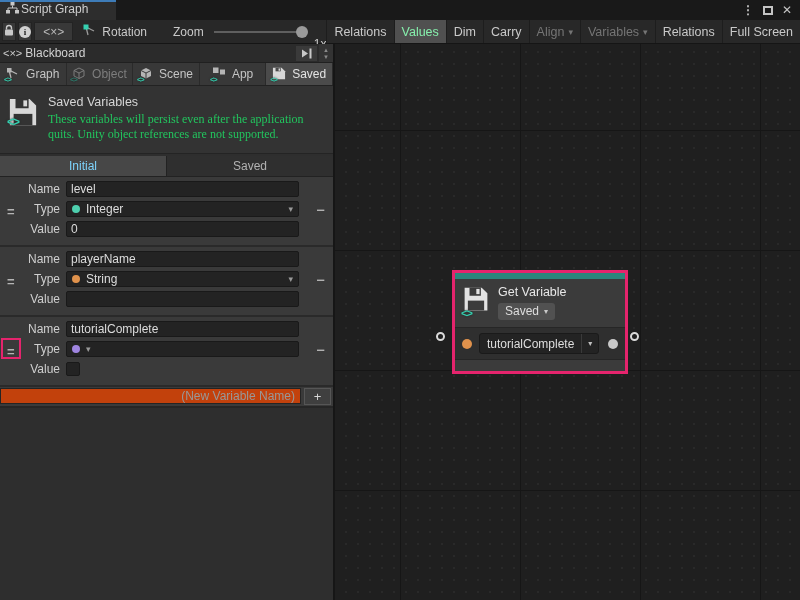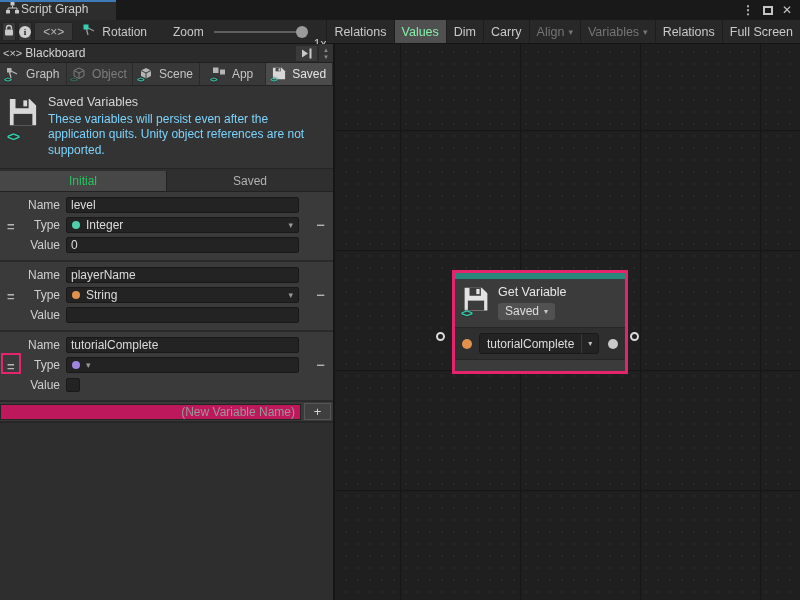--- a/index.html
+++ b/index.html
@@ -49,46 +49,46 @@
   .mini-icon { position:relative; width:15px; height:14px; flex:0 0 auto; }
   .mini-icon svg { display:block; }
   .teal-code { position:absolute; left:-2px; bottom:-3px; color:#35d0b0; font-weight:bold; font-size:7.5px; letter-spacing:-1px; text-shadow:0 0 2px #222; }
   .bb-tab.disabled .teal-code { color:#2e7a6c; }
 
   .bb-info { background:#333333; border-bottom:1px solid #242424; display:flex; gap:10px; padding:9px 8px 10px 8px; }
   .bb-info-icon { position:relative; width:30px; flex:0 0 auto; margin-top:2px; }
   .bb-info-icon .teal-code { font-size:12px; bottom:14px; left:-1px; }
   .bb-info-text { flex:1; }
   .bb-info-title { color:#d6d6d6; font-size:12.5px; margin-bottom:3px; }
-  .bb-info-desc { color:#7dd3fc; font-size:12px; line-height:1.28; width:262px; }
+  .bb-info-desc { color:#22c55e; font-size:12px; line-height:1.28; width:262px;font-family:Liberation Serif, serif; }
 
   .bb-subtabs { display:flex; height:21px; margin-top:2px; border-bottom:1px solid #222; }
   .bb-subtab { flex:1; text-align:center; line-height:21px; font-size:12px; }
-  .bb-subtab.sel { background:#474747; color:#22c55e; }
+  .bb-subtab.sel { background:#474747; color:#7dd3fc; }
   .bb-subtab.unsel { background:#2f2f2f; color:#b2b2b2; border-left:1px solid #222; }
 
   .var-row { position:relative; background:#3a3a3a; border-bottom:2px solid #2a2a2a; padding:4px 0 4px 0; }
   .f-line { display:flex; align-items:center; height:17px; margin-bottom:3px; }
   .f-line:last-child { margin-bottom:0; }
   .f-label { width:66px; text-align:right; padding-right:6px; color:#cfcfcf; font-size:12px; flex:0 0 auto; }
   .f-input { width:233px; height:16px; background:#232323; border:1px solid #191919; border-radius:2px; color:#dcdcdc; font-size:12px; padding:0 4px; font-family:"Liberation Sans", sans-serif; outline:none; }
   .f-dropdown { width:233px; height:16px; background:#232323; border:1px solid #191919; border-radius:2px; display:flex; align-items:center; padding:0 5px; gap:6px; }
   .type-dot { width:8px; height:8px; border-radius:50%; flex:0 0 auto; }
   .dot-integer { background:#4ecfae; }
   .dot-string { background:#e0924c; }
   .dot-boolean { background:#9f85e0; }
   .dd-text { flex:1; color:#dcdcdc; font-size:12px; }
   .dd-caret { color:#9a9a9a; font-size:9px; }
   .row-minus { position:absolute; right:8px; top:25px; color:#d2d2d2; font-size:15px; line-height:15px; cursor:default; }
   .row-handle { position:absolute; left:7px; top:27px; color:#b5b5b5; font-size:13px; font-weight:bold; }
   .handle-highlight { position:absolute; left:1px; top:21px; width:20px; height:21px; border:2px solid #e5246d; }
   .f-checkbox { width:14px; height:14px; background:#232323; border:1px solid #191919; border-radius:2px; }
 
   .new-var-row { display:flex; align-items:center; background:#3a3a3a; border-bottom:2px solid #262626; padding:2px 2px 2px 0; gap:3px; height:21px; }
-  .new-var-input { flex:1; height:16px; background:#be185d; border:1px solid #242424; color:#dcdcdc; text-align:right; padding:0 5px; font-size:12px; font-family:"Liberation Sans", sans-serif; outline:none; }
+  .new-var-input { flex:1; height:16px; background:#c2410c; border:1px solid #242424; color:#dcdcdc; text-align:right; padding:0 5px; font-size:12px; font-family:"Liberation Sans", sans-serif; outline:none; }
   .new-var-input::placeholder { color:#989898; }
   .add-btn { width:27px; height:17px; background:#3f3f3f; border:1px solid #565656; color:#d8d8d8; display:flex; align-items:center; justify-content:center; font-size:13px; }
   .bb-empty { flex:1; background:#2e2e2e; }
 
   
   .graph { position:relative; flex:1; background-color:#1f1f1f;
     background-image:
       linear-gradient(#161616 1px, transparent 1px),
       linear-gradient(90deg, #161616 1px, transparent 1px),
       radial-gradient(circle, #292929 0.9px, transparent 1px);

